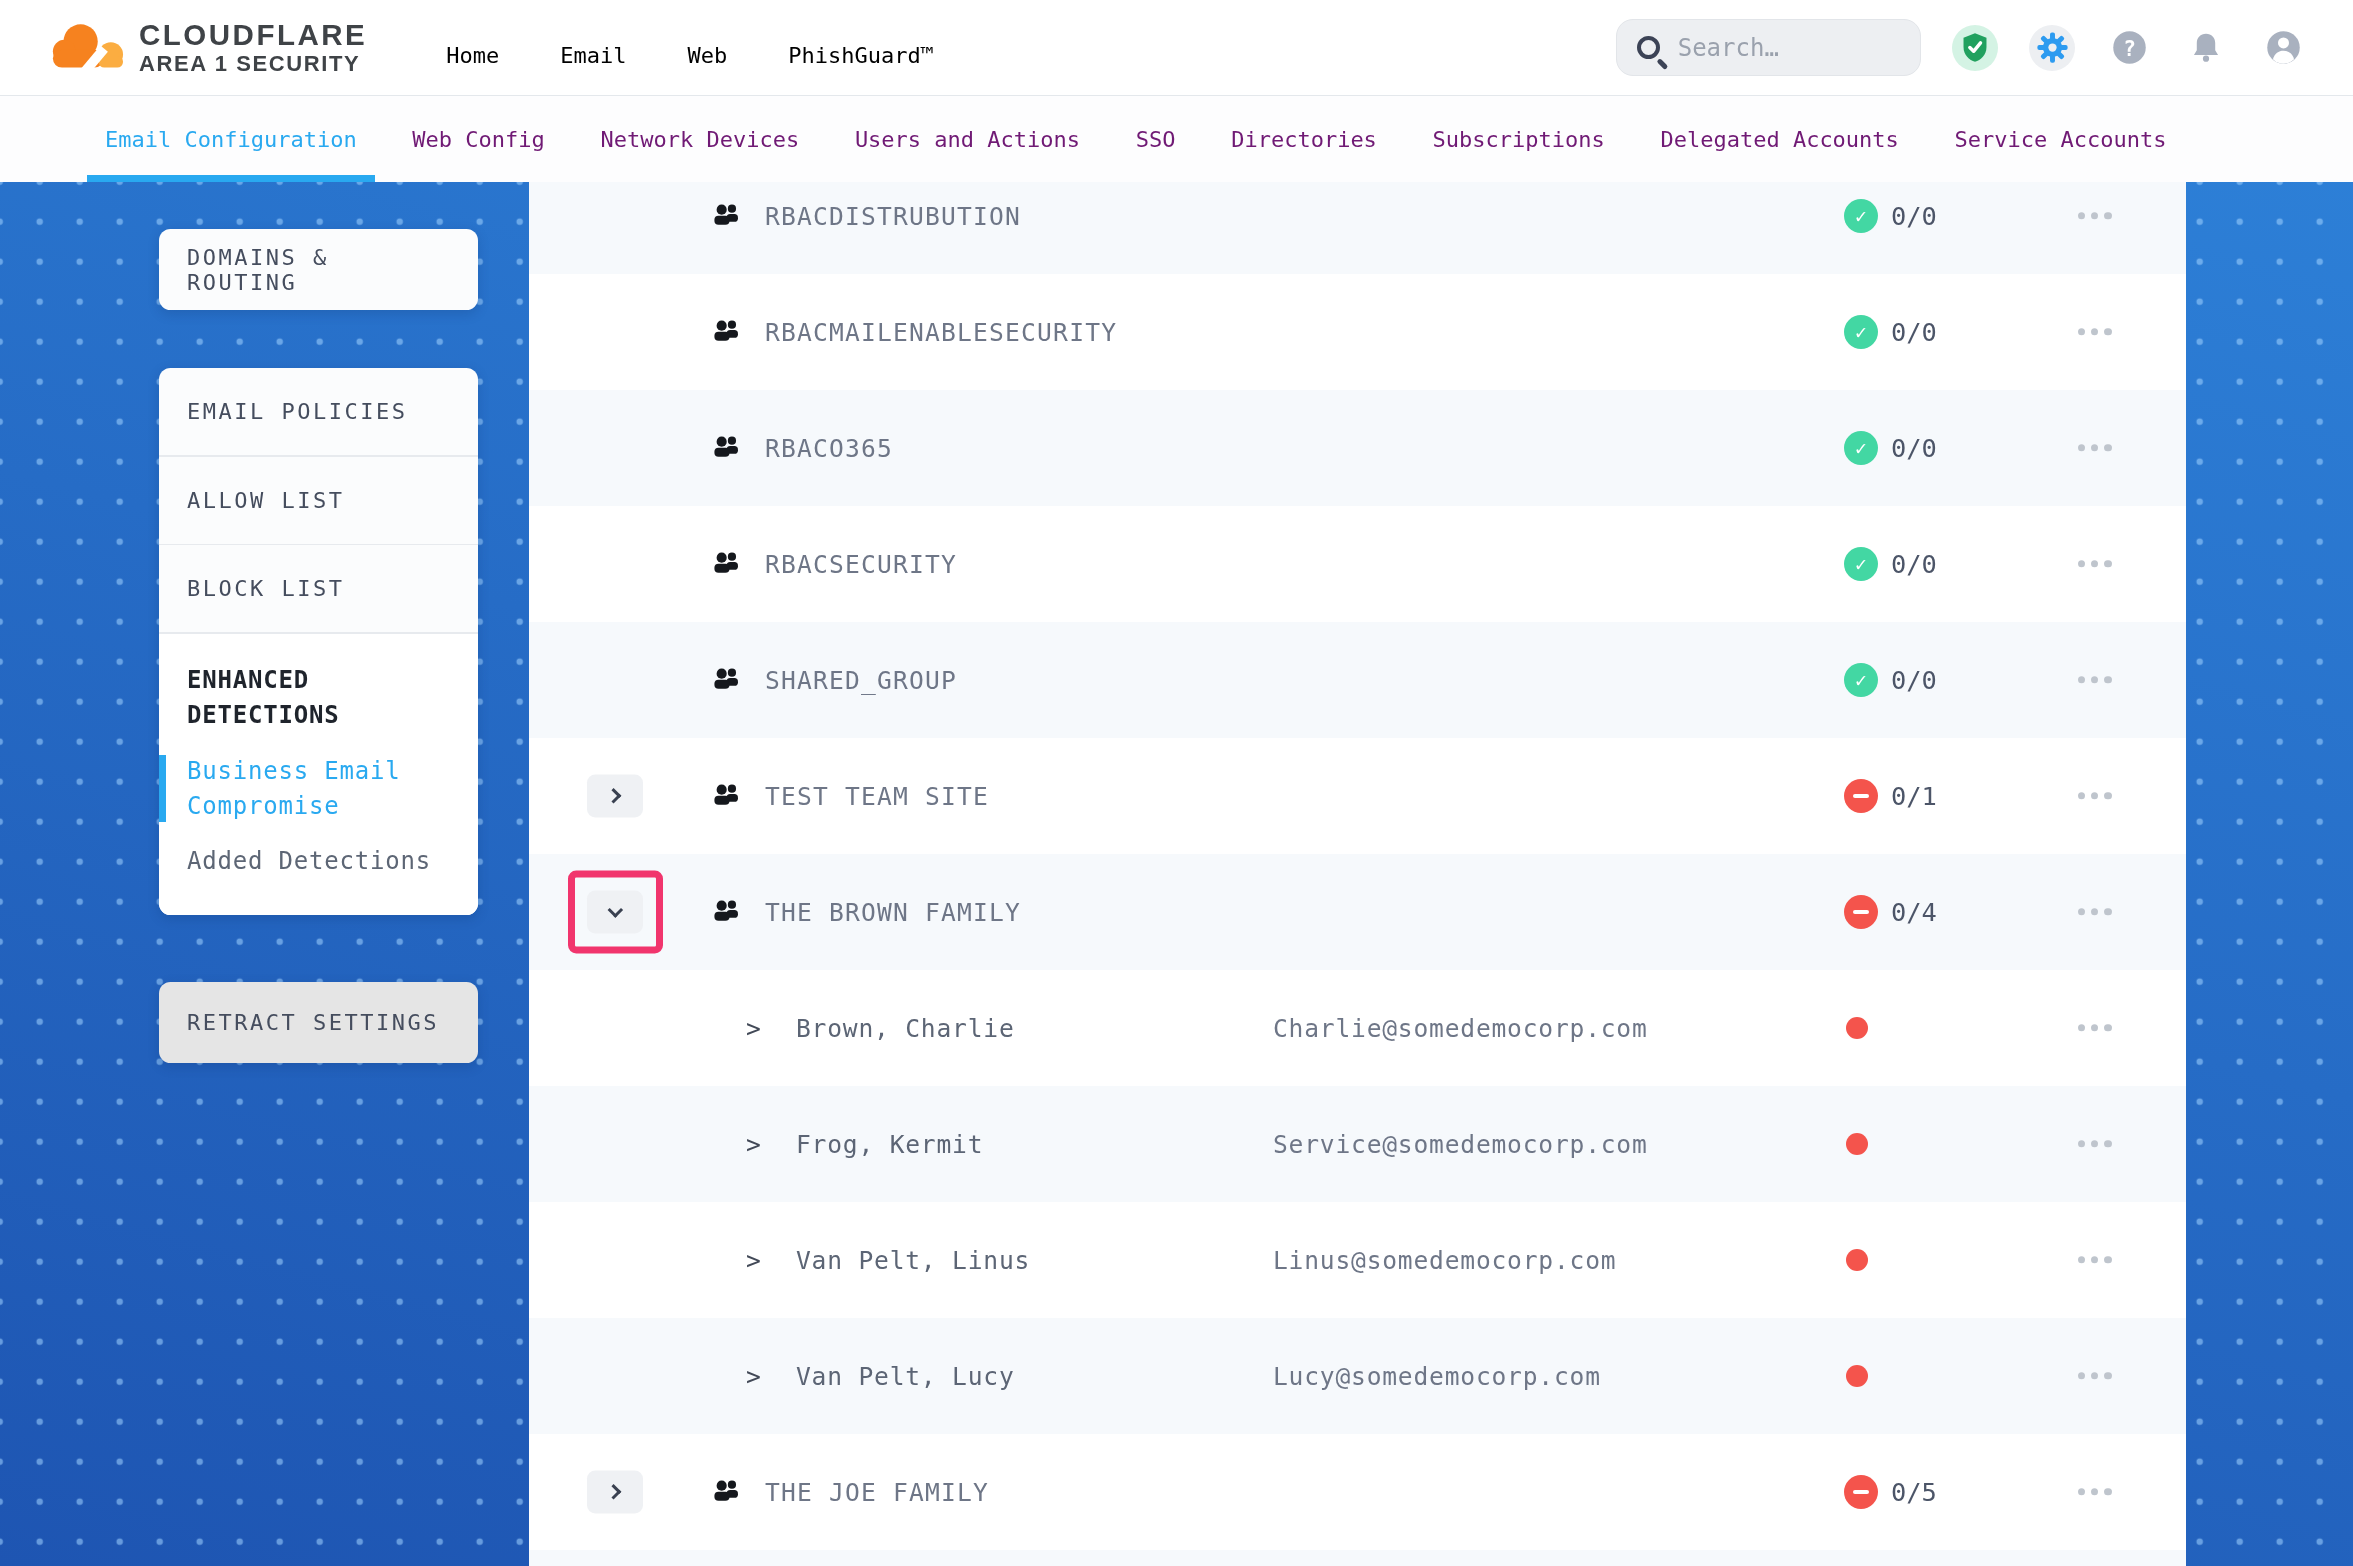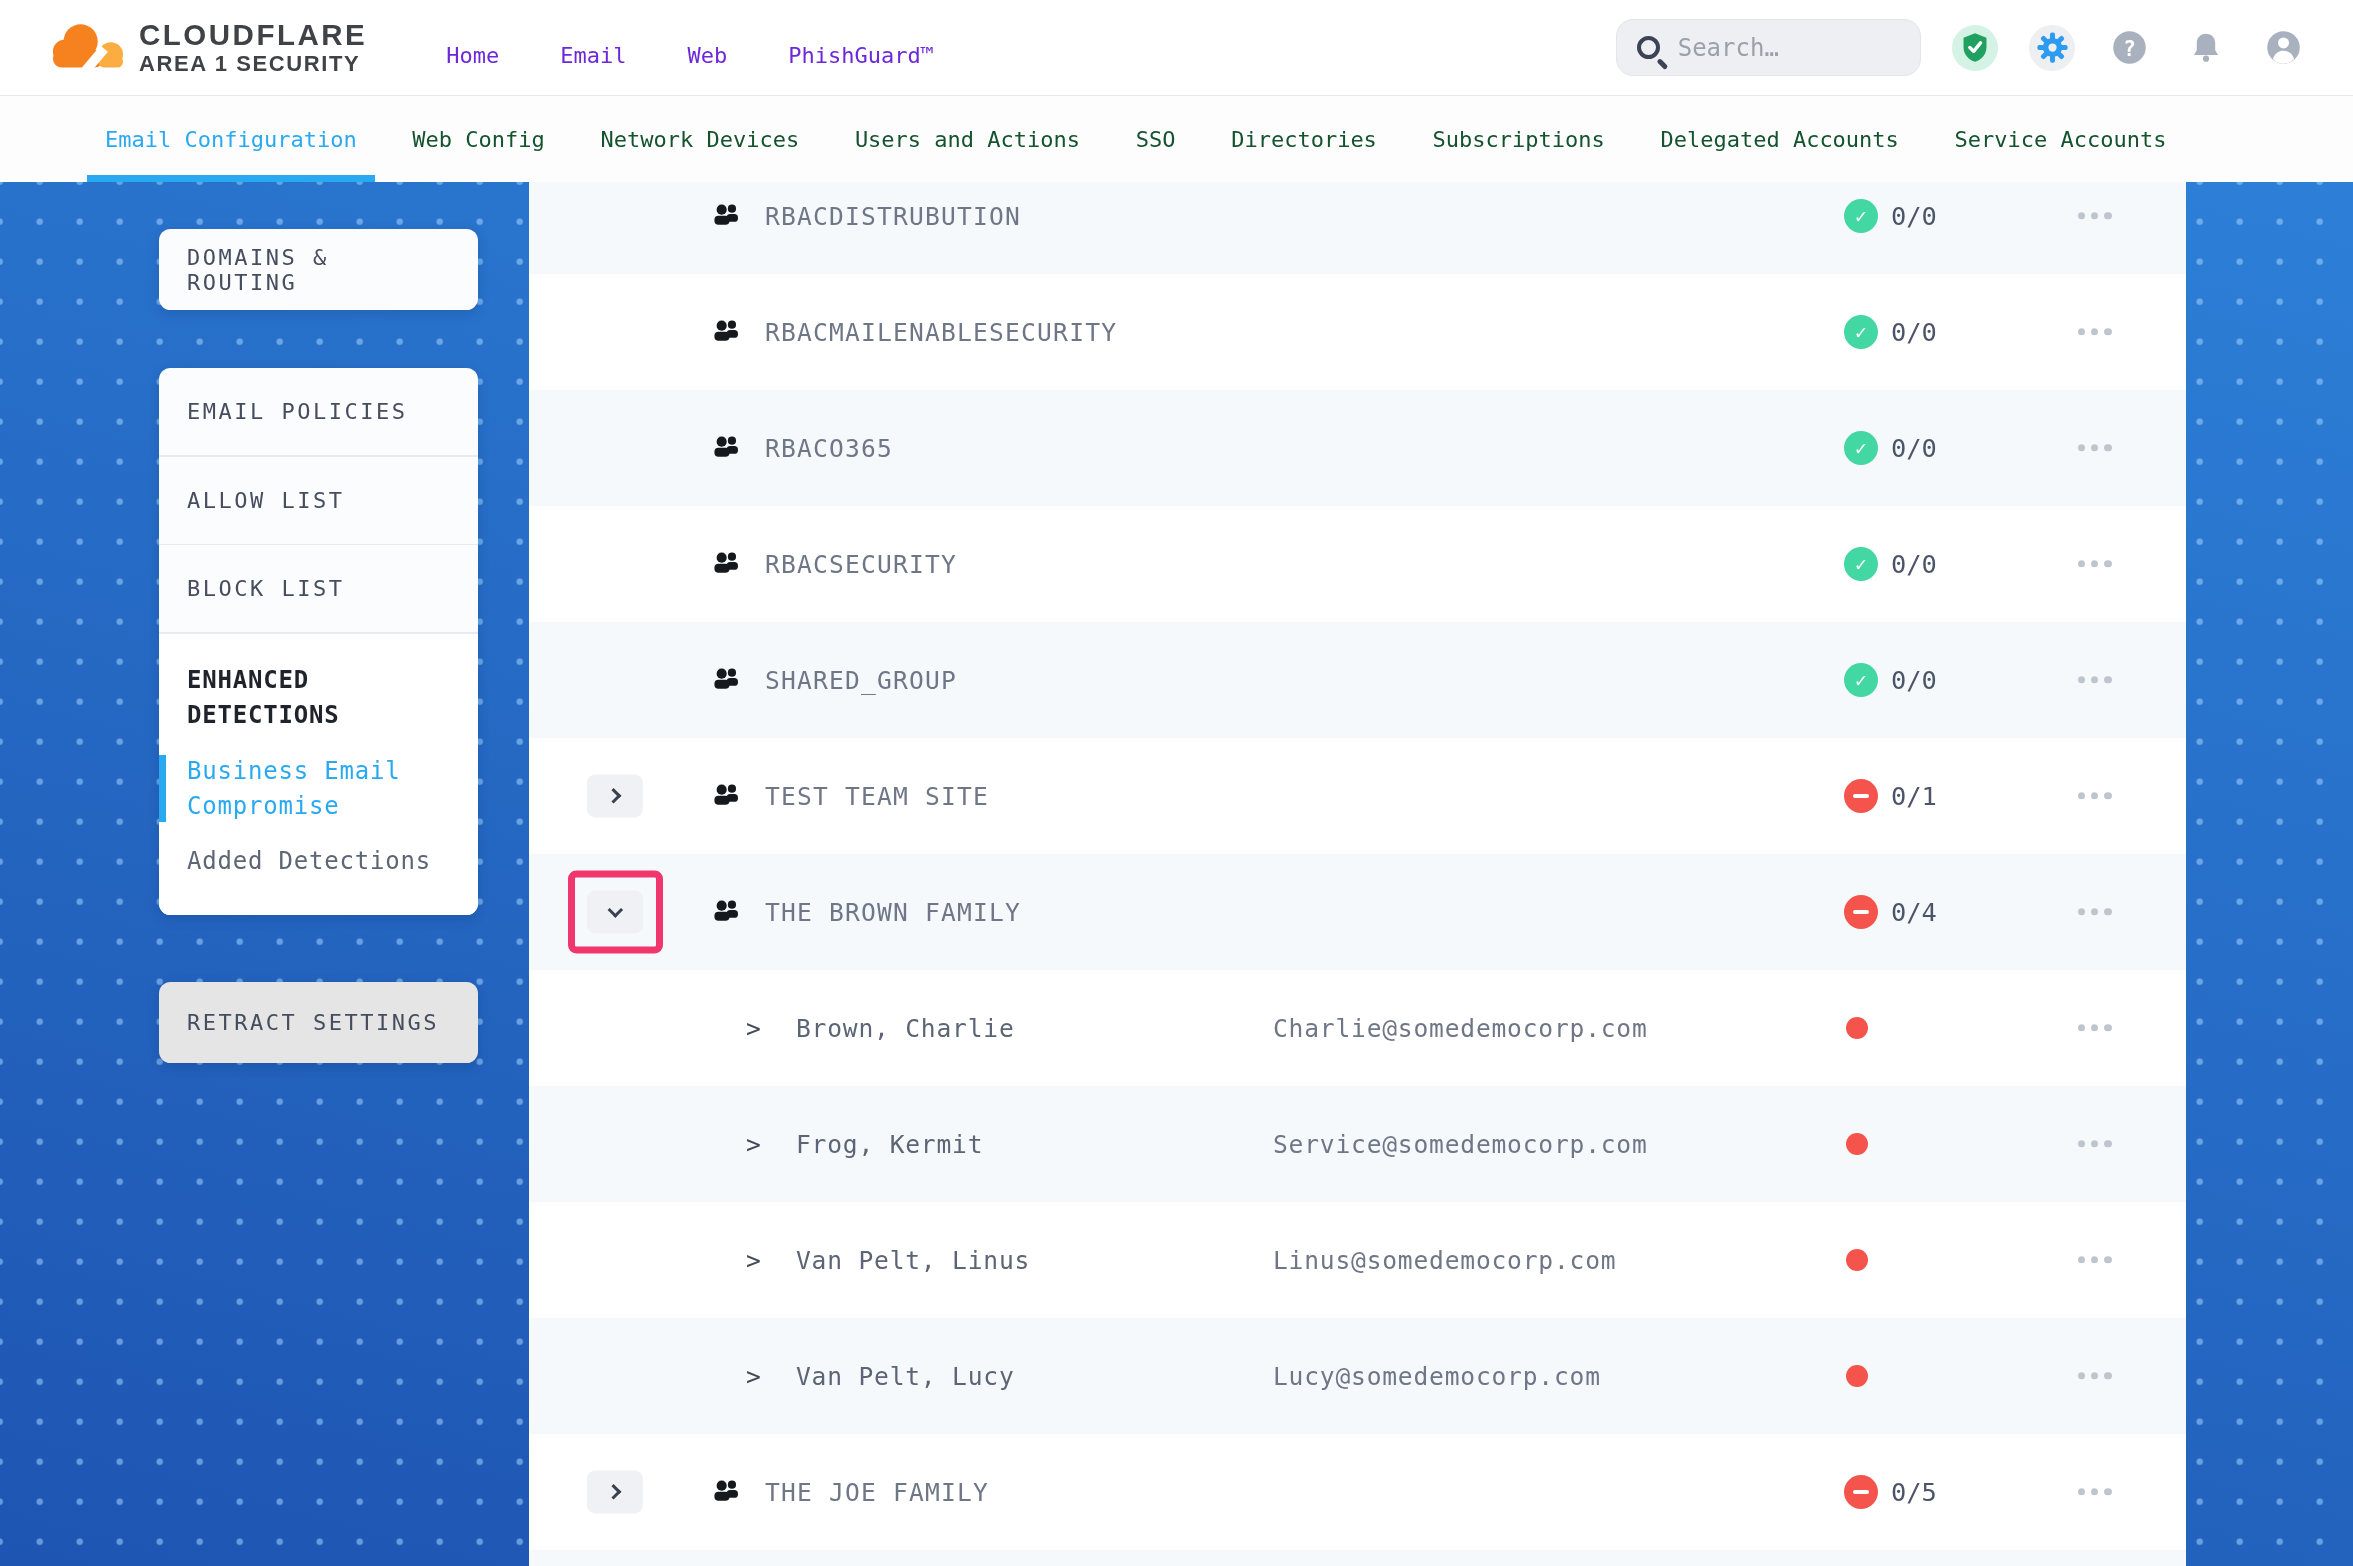--- a/index.html
+++ b/index.html
@@ -26,21 +26,21 @@
   .header {
     position:absolute; top:0; left:0; width:100%; height:96px;
     background:#fff; border-bottom:1.6px solid #e4e8ec; z-index:5;
     display:flex; align-items:center; padding:0 48px;
   }
   .brand { display:flex; align-items:flex-end; gap:7px; }
   .brand-text { display:flex; flex-direction:column; line-height:1.1; }
   .brand-line1 { font-family:"Liberation Sans",sans-serif; font-weight:bold; font-size:29.5px; letter-spacing:2.5px; color:#3f4347; }
   .brand-line2 { font-family:"Liberation Sans",sans-serif; font-weight:bold; font-size:22px; letter-spacing:1.6px; color:#3f4347; }
   .top-nav { display:flex; gap:61px; margin-left:79px; }
-  .top-nav a { font-size:22px; color:#6d28d9; text-decoration:none;margin-top:16px; }
+  .top-nav a { font-size:22px; color:#000000; text-decoration:none;margin-top:16px; }
   .header-right { margin-left:auto; display:flex; align-items:center; gap:31px; }
   .search-box {
     width:305px; height:57px; background:#edeff2; border:1.6px solid #e2e5e9;
     border-radius:17px; display:flex; align-items:center; gap:18px; padding:0 19.7px;
   }
   .search-box input {
     border:none; background:transparent; outline:none; width:100%;
     font-family:inherit; font-size:24px; color:#4c5568;
   }
   .search-box input::placeholder { color:#9aa1ad; }
@@ -49,21 +49,21 @@
     left:19.7px; top:18px; transform:rotate(-45deg); }
   .hicon { width:46px; height:46px; border-radius:50%; display:flex; align-items:center; justify-content:center; }
   .hicon.shield-wrap { background:#d4f3e4; }
   .hicon.gear-wrap { background:#edeff2; }
 
   
   .tabbar {
     position:absolute; top:96px; left:0; width:100%; height:86px; background:#fdfdfe;
     display:flex; align-items:center; padding-left:87px; z-index:4;
   }
-  .tab { font-size:22px; color:#14532d; padding:0 18px; height:100%;
+  .tab { font-size:22px; color:#701a75; padding:0 18px; height:100%;
     display:flex; align-items:center; position:relative; cursor:pointer; white-space:nowrap; margin-right:19.7px; }
   .tab.active { color:var(--accent); }
   .tab.active::after { content:""; position:absolute; left:0; right:0; bottom:0; height:7.4px; background:var(--accent); }
 
   
   .card { position:absolute; left:159px; width:319px; background:#fff; border-radius:11.5px;
     box-shadow:0 3.3px 11.5px rgba(10,40,90,.18); z-index:2; }
   .card-single { height:81px; display:flex; align-items:center; padding:0 28px; }
   .card1 { top:229px; background:#fbfcfd; }
   .card3 { top:982px; background:#e5e5e5; }

